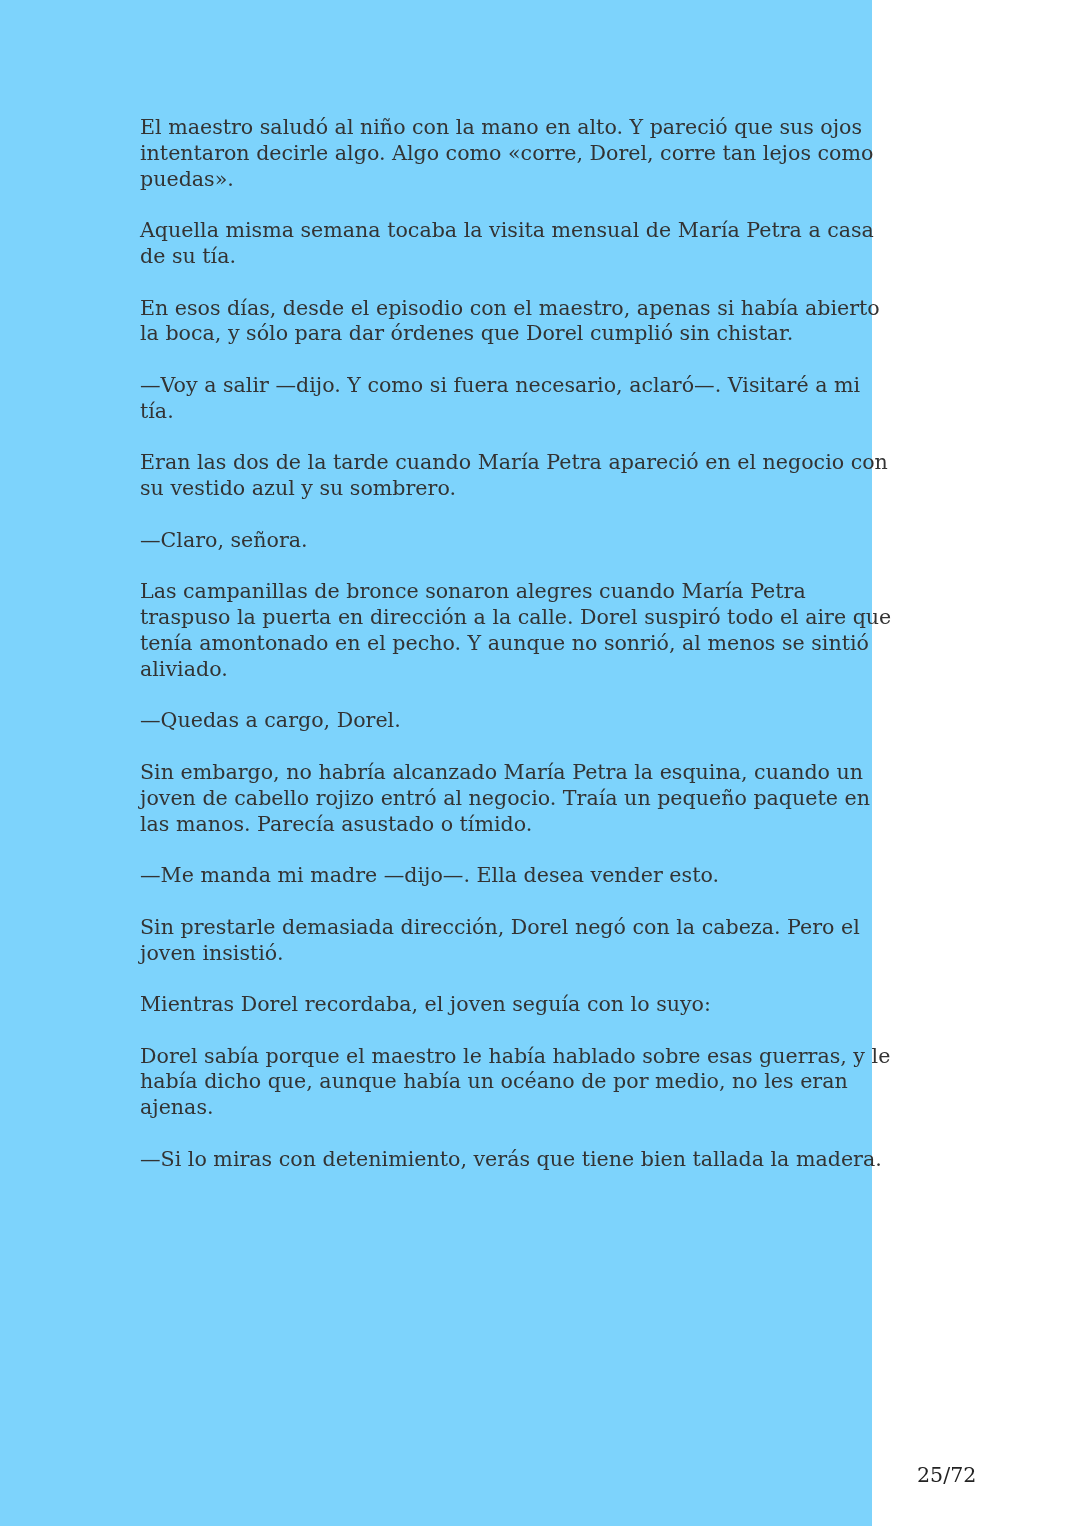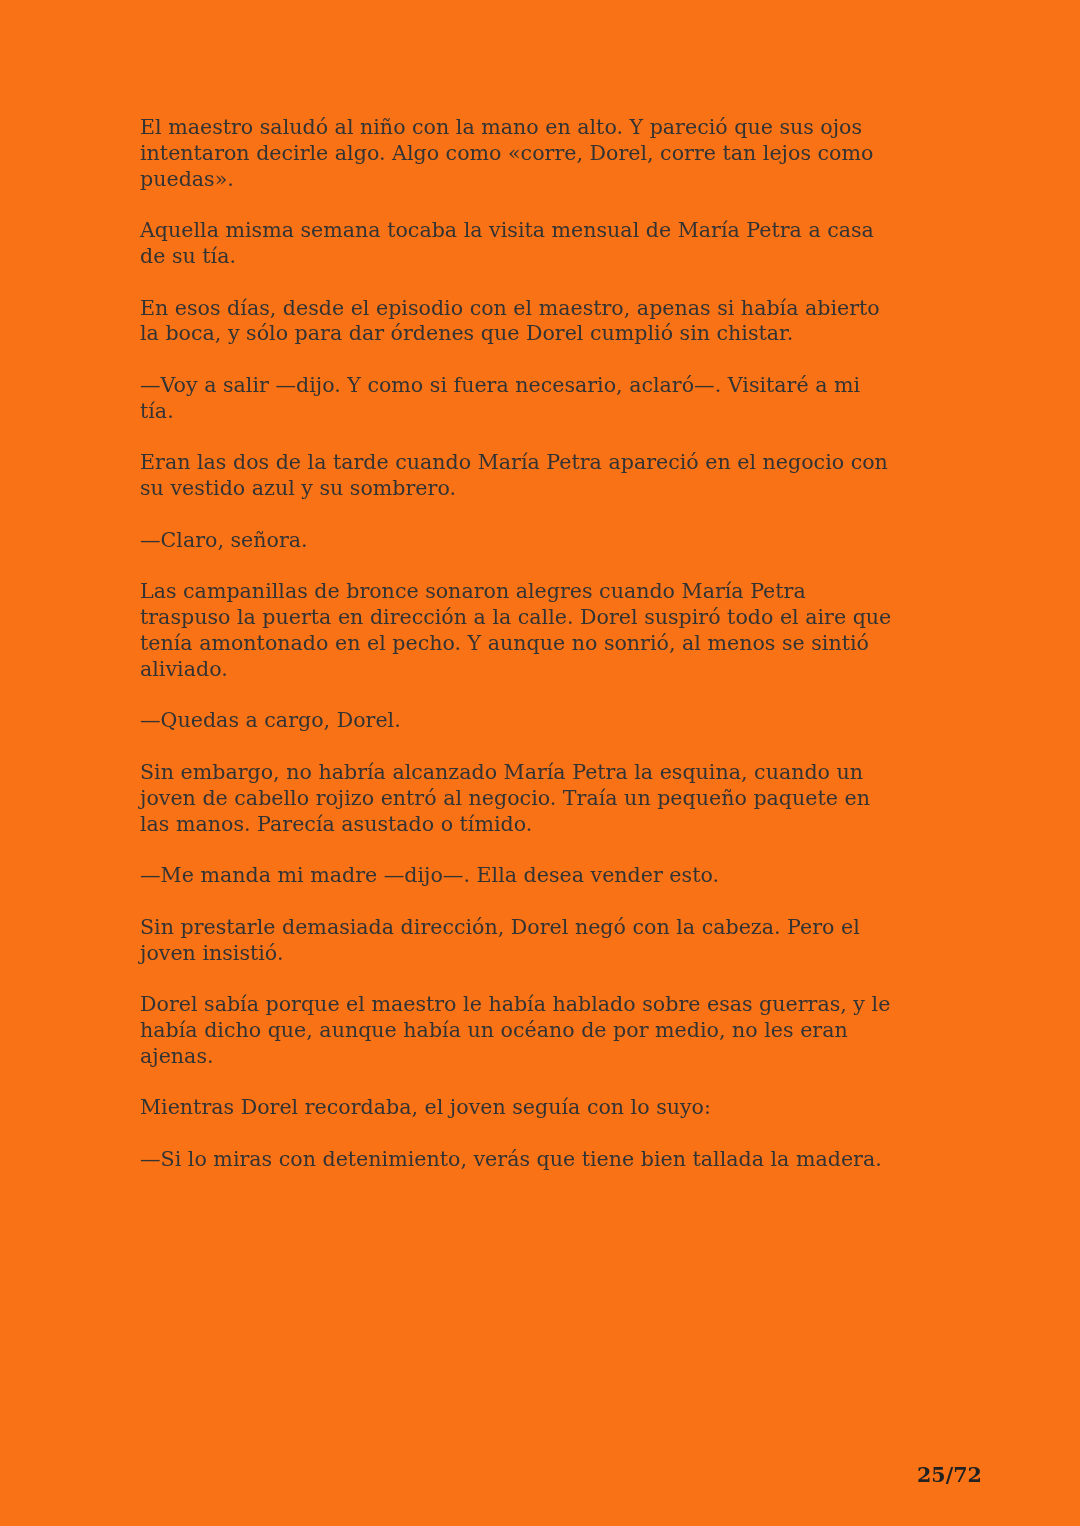--- a/index.html
+++ b/index.html
@@ -9,23 +9,23 @@
     }
     body {
       width: 1080px;
       height: 1526px;
       position: relative;
       overflow: hidden;
     }
     .page {
       position: absolute;
       left: 0; top: 0;
-      width: 1080px;
+      width: 872px;
       height: 1526px;
-      background: #f97316;
+      background: #7dd3fc;
     }
     .text-body {
       position: absolute;
       left: 140px;
       top: 115px;
       width: 800px;
       font-family: "DejaVu Serif", serif;
       font-size: 20.6px;
       line-height: 25.8px;
       color: #333333;
@@ -35,21 +35,20 @@
       white-space: pre-line;
     }
     .page-number {
       position: absolute;
       left: 917px;
       top: 1463px;
       font-family: "DejaVu Serif", serif;
       font-size: 20.6px;
       line-height: 25px;
       color: #222222;
-      font-weight: bold;
     }
   </style>
 </head>
 <body>
 
 <div class="page">
   <div class="text-body">
     <p class="para">El maestro saludó al niño con la mano en alto. Y pareció que sus ojos
 intentaron decirle algo. Algo como «corre, Dorel, corre tan lejos como
 puedas».</p>
@@ -66,20 +65,20 @@
 traspuso la puerta en dirección a la calle. Dorel suspiró todo el aire que
 tenía amontonado en el pecho. Y aunque no sonrió, al menos se sintió
 aliviado.</p>
     <p class="para">—Quedas a cargo, Dorel.</p>
     <p class="para">Sin embargo, no habría alcanzado María Petra la esquina, cuando un
 joven de cabello rojizo entró al negocio. Traía un pequeño paquete en
 las manos. Parecía asustado o tímido.</p>
     <p class="para">—Me manda mi madre —dijo—. Ella desea vender esto.</p>
     <p class="para">Sin prestarle demasiada dirección, Dorel negó con la cabeza. Pero el
 joven insistió.</p>
+    <p class="para">Mientras Dorel recordaba, el joven seguía con lo suyo:</p>
     <p class="para">Dorel sabía porque el maestro le había hablado sobre esas guerras, y le
 había dicho que, aunque había un océano de por medio, no les eran
 ajenas.</p>
-    <p class="para">Mientras Dorel recordaba, el joven seguía con lo suyo:</p>
     <p class="para">—Si lo miras con detenimiento, verás que tiene bien tallada la madera.</p>
   </div>
   <div class="page-number">25/72</div>
 </div>
 
 </body></html>

